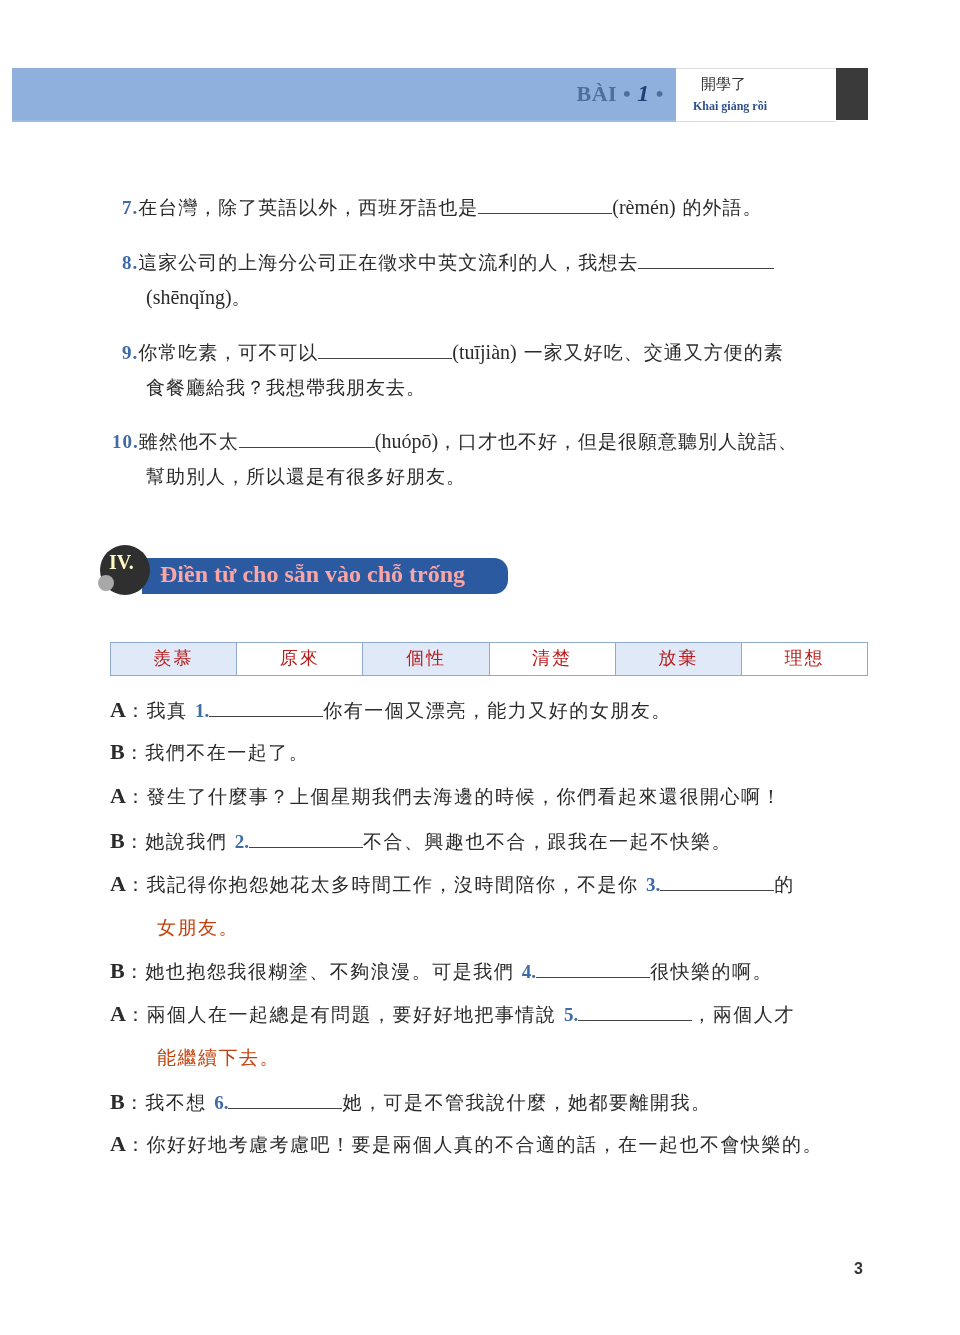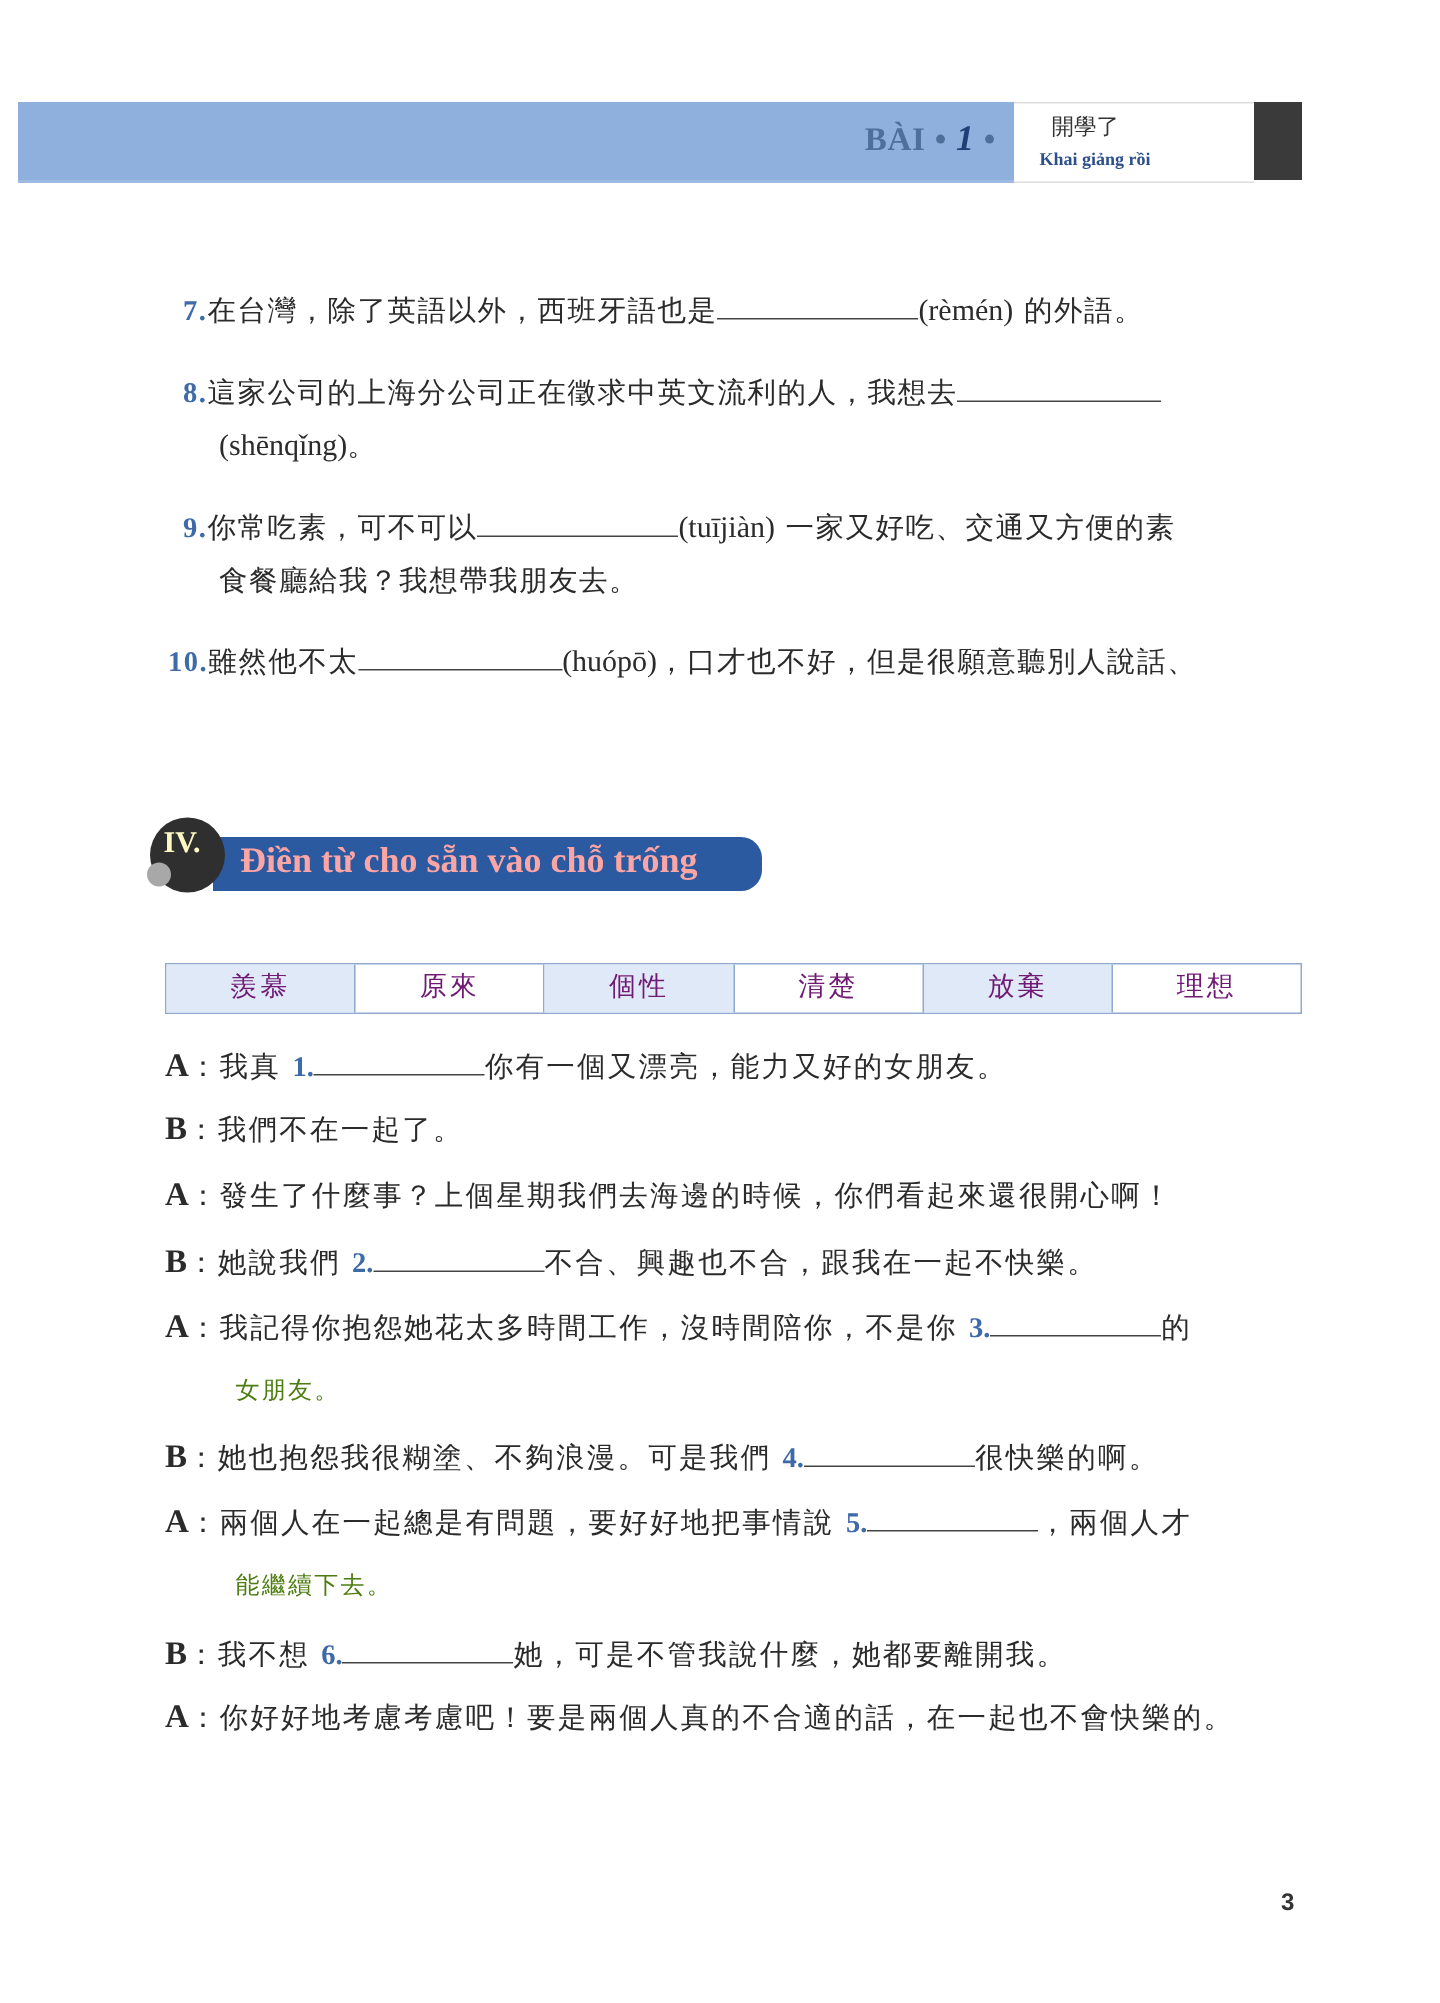--- a/index.html
+++ b/index.html
@@ -54,32 +54,32 @@
   .section-bar .title {
     position: absolute; left: 18px; top: 3px; color: #fca5a5; font-family: "Liberation Serif", serif;
     font-size: 24px; font-weight: bold; white-space: nowrap;
   }
 
   .word-bank {
     position: absolute; left: 110px; top: 642px; width: 756px; height: 32px;
     display: flex; border: 1px solid #8fa9cf;
   }
   .word-cell {
-    flex: 1; text-align: center; line-height: 30px; font-size: 18px; color: #701a75;
+    flex: 1; text-align: center; line-height: 30px; font-size: 18px; color: #b91c1c;
     border-right: 1px solid #8fa9cf; letter-spacing: 2px;
   }
   .word-cell:last-child { border-right: none; }
   .word-cell.alt { background: #e0e9f7; }
 
   .dl {
     position: absolute; left: 110px; font-size: 19px; line-height: 30px; letter-spacing: 1.5px; color: #2b2b2b;
   }
   .dl .sp { font-family: "Liberation Serif", serif; font-weight: bold; font-size: 22px; letter-spacing: 0; }
   .dl .n { color: #3e6aa8; font-weight: bold; font-family: "Liberation Serif", serif; letter-spacing: 0; }
-  .cont { position: absolute; left: 157px; font-size: 16px; letter-spacing: 1.5px; line-height: 30px; color: #4d7c0f; }
+  .cont { position: absolute; left: 157px; font-size: 19px; letter-spacing: 1.5px; line-height: 30px; color: #c2410c; }
 
   .page-num { position: absolute; left: 854px; top: 1260px; font-family: "Liberation Sans", sans-serif; font-size: 16px; font-weight: bold; color: #333; }
 </style>
 </head>
 <body>
 
 <div class="header">
   <div class="header-band">
     <div class="bai">
       <span>BÀI •</span>
@@ -103,20 +103,21 @@
   <span class="indent py">(shēnqǐng)</span><span>。</span>
 </div>
 
 <div class="q" style="top:335px;">
   <span class="n">9.</span><span>你常吃素，可不可以</span><span class="blank" style="width:134px;"></span><span class="py">(tuījiàn)</span><span> 一家又好吃、交通又方便的素</span><br>
   <span class="indent">食餐廳給我？我想帶我朋友去。</span>
 </div>
 
 <div class="q" style="top:424px; left:112px;">
   <span class="n">10.</span><span>雖然他不太</span><span class="blank" style="width:136px;"></span><span class="py">(huópō)</span><span>，口才也不好，但是很願意聽別人說話、</span><br>
+  <span style="padding-left:34px;">幫助別人，所以還是有很多好朋友。</span>
 </div>
 
 <div class="section-badge">
   <span class="roman">IV.</span>
   <span class="dot"></span>
 </div>
 <div class="section-bar">
   <span class="title">Điền từ cho sẵn vào chỗ trống</span>
 </div>
 

